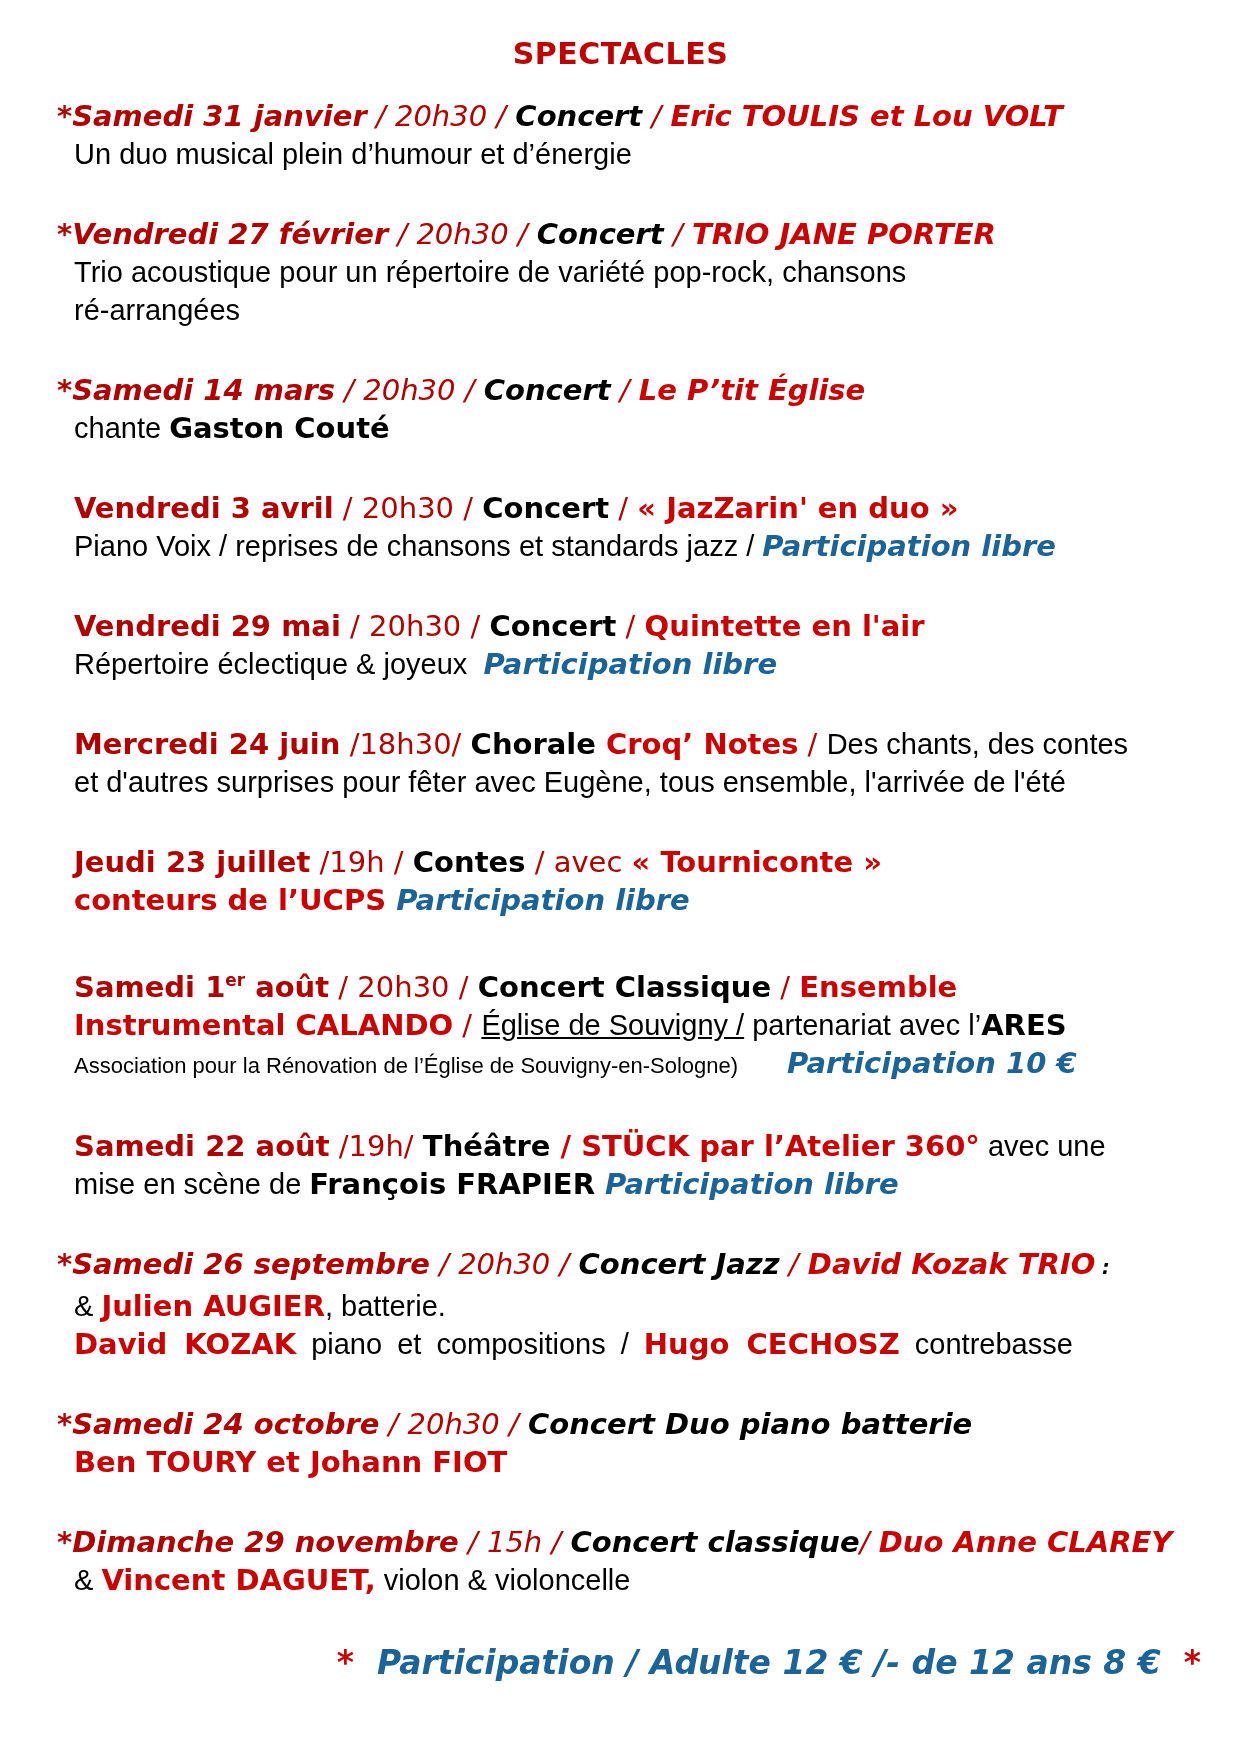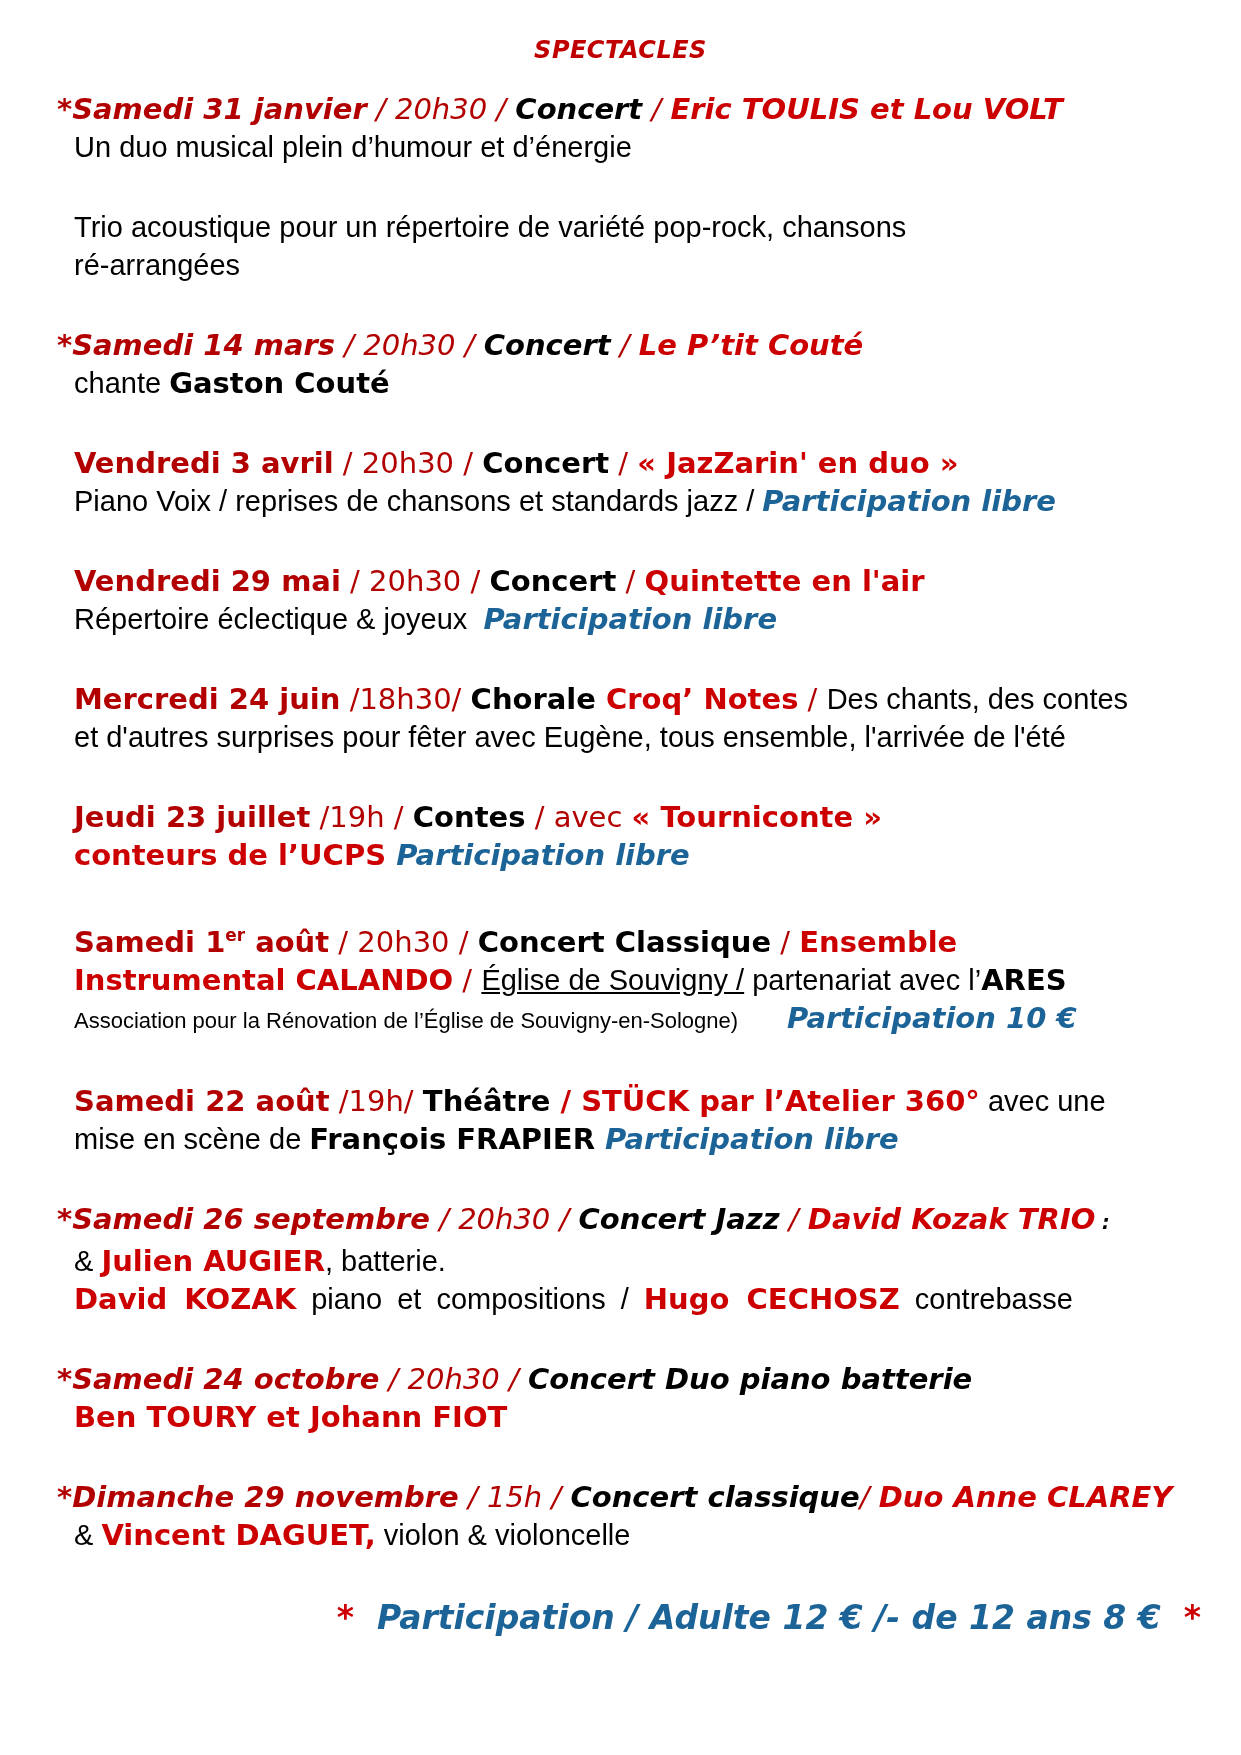--- a/index.html
+++ b/index.html
@@ -15,25 +15,24 @@
     background:#ffffff;
     font-family:"Liberation Sans", sans-serif;
     box-sizing:border-box;
     padding:36px 40px 30px 40px;
     overflow:hidden;
   }
   .title{
     text-align:center;
     font-family:"DejaVu Sans", sans-serif;
     font-weight:bold;
-    font-size:24px;
+    font-size:30px;
     color:var(--title-red);
     margin:0 0 26px 0;
     letter-spacing:0.5px;
-    font-style:italic;
   }
   .entries{ }
   .entry{
     padding-left:17px;
     margin-bottom:42px;
     font-size:29px;
   }
   .line{
     line-height:38px;
     white-space:pre-wrap;
@@ -67,25 +66,26 @@
 <body>
 
 <h1 class="title">SPECTACLES</h1>
 
 <div class="entries">
     <div class="entry">
       <div class="line hang"><span class="s-date">*Samedi 31 janvier</span><span class="s-time"> / 20h30 / </span><span class="s-type">Concert</span><span class="s-time"> / </span><span class="s-name">Eric TOULIS et Lou VOLT</span></div>
       <div class="line"><span class="s-plain">Un duo musical plein d’humour et d’énergie</span></div>
     </div>
     <div class="entry">
+      <div class="line hang"><span class="s-date">*Vendredi 27 février</span><span class="s-time"> / 20h30 / </span><span class="s-type">Concert</span><span class="s-time"> / </span><span class="s-name">TRIO JANE PORTER</span></div>
       <div class="line"><span class="s-plain">Trio acoustique pour un répertoire de variété pop-rock, chansons</span></div>
       <div class="line"><span class="s-plain">ré-arrangées</span></div>
     </div>
     <div class="entry">
-      <div class="line hang"><span class="s-date">*Samedi 14 mars</span><span class="s-time"> / 20h30 / </span><span class="s-type">Concert</span><span class="s-time"> / </span><span class="s-name">Le P’tit Couté</span></div>
+      <div class="line hang"><span class="s-date">*Samedi 14 mars</span><span class="s-time"> / 20h30 / </span><span class="s-type">Concert</span><span class="s-time"> / </span><span class="s-name">Le P’tit Église</span></div>
       <div class="line"><span class="s-plain">chante </span><span class="s-plainbold">Gaston Couté</span></div>
     </div>
     <div class="entry">
       <div class="line"><span class="s-date">Vendredi 3 avril</span><span class="s-time"> / 20h30 / </span><span class="s-type">Concert</span><span class="s-time"> / </span><span class="s-name">« JazZarin' en duo »</span></div>
       <div class="line"><span class="s-plain">Piano Voix / reprises de chansons et standards jazz / </span><span class="s-part">Participation libre</span></div>
     </div>
     <div class="entry">
       <div class="line"><span class="s-date">Vendredi 29 mai</span><span class="s-time"> / 20h30 / </span><span class="s-type">Concert</span><span class="s-time"> / </span><span class="s-name">Quintette en l'air</span></div>
       <div class="line"><span class="s-plain">Répertoire éclectique &amp; joyeux  </span><span class="s-part">Participation libre</span></div>
     </div>

